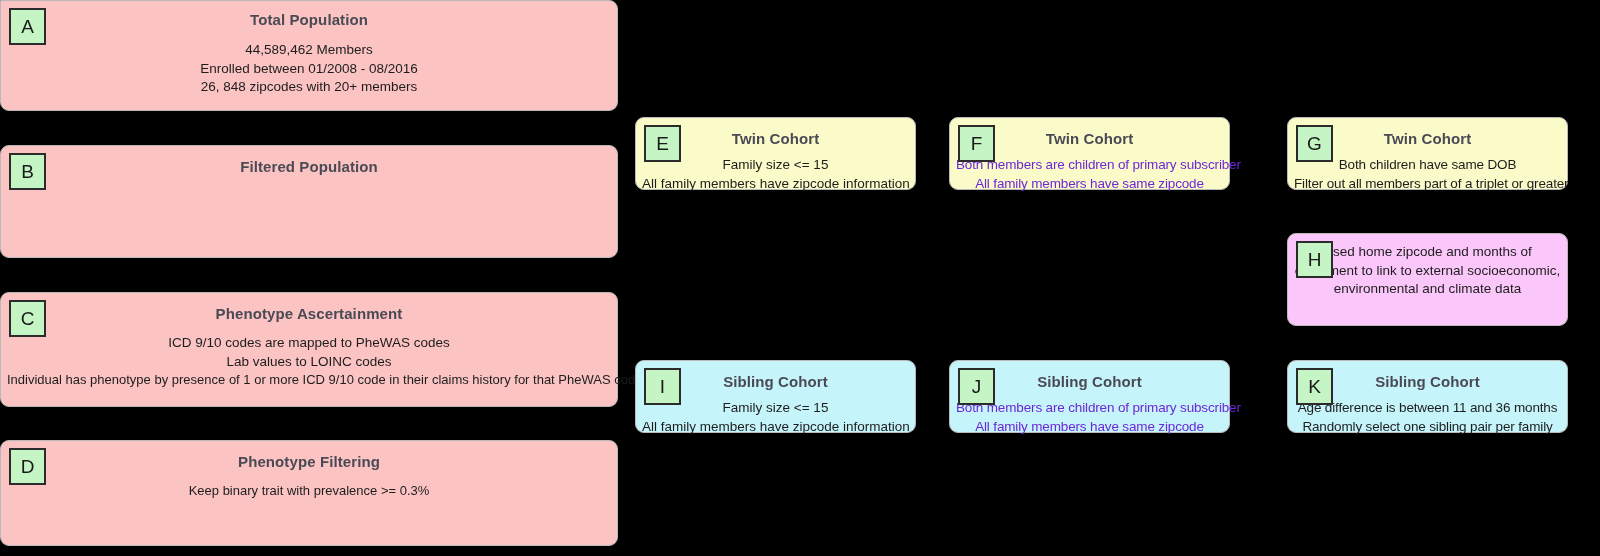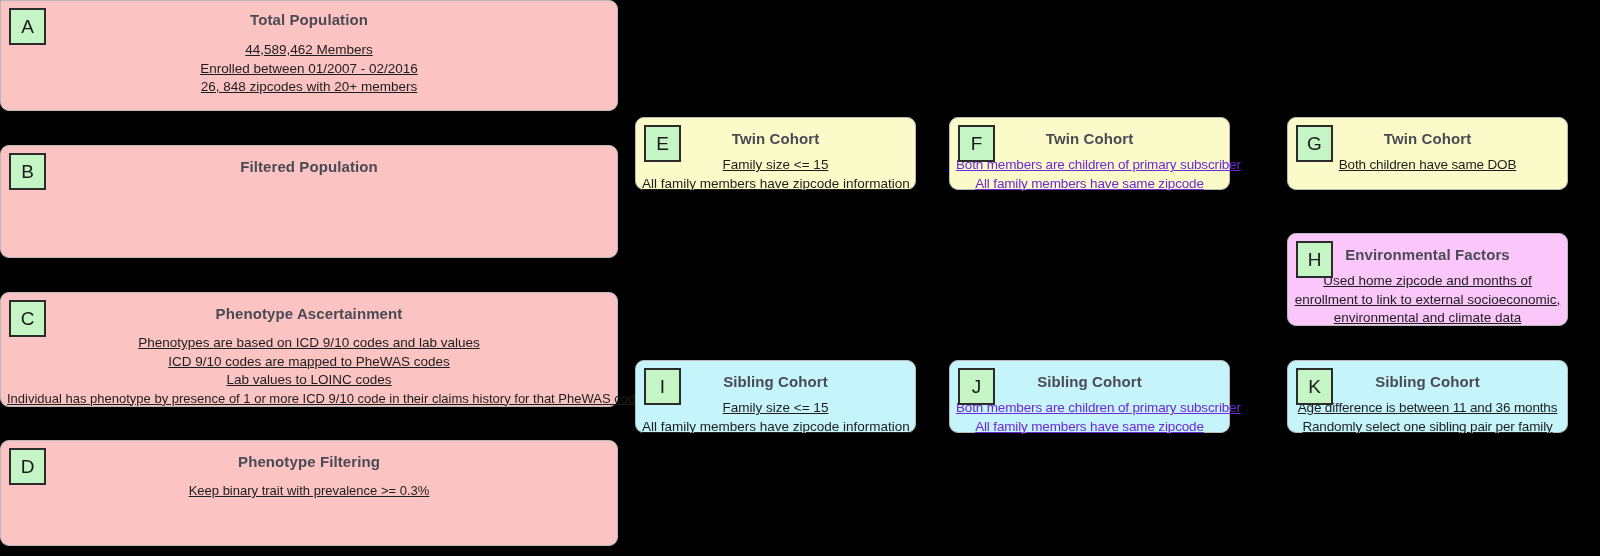--- a/index.html
+++ b/index.html
@@ -51,21 +51,20 @@
     color: #4a4a55;
     padding-top: 12px;
     letter-spacing: .1px;
   }
   .panel-body {
     text-align: center;
     font-size: 13.5px;
     color: #1d1d1d;
     line-height: 18.5px;
     padding: 0 6px;
-    text-decoration: underline;
   }
   .panel-body.muted { color: #6d28d9; }
   .panel-body .ln { display: block; white-space: nowrap; }
 
   
   #panel-a { left: 0px;   top: 0px;   width: 618px; height: 111px; border-top-left-radius:0; }
   #panel-a .panel-title { padding-top: 10px; }
   #panel-a .panel-body  { padding-top: 13px; }
 
   #panel-b { left: 0px;   top: 145px; width: 618px; height: 113px; }
@@ -99,35 +98,34 @@
 </head>
 <body>
 
 <div id="canvas">
 
   <div class="panel pink" id="panel-a">
     <div class="tag">A</div>
     <div class="panel-title">Total Population</div>
     <div class="panel-body">
       <span class="ln">44,589,462 Members</span>
-      <span class="ln">Enrolled between 01/2007 - 02/2016</span>
+      <span class="ln">Enrolled between 01/2008 - 08/2016</span>
       <span class="ln">26, 848 zipcodes with 20+ members</span>
     </div>
   </div>
 
   <div class="panel pink" id="panel-b">
     <div class="tag">B</div>
     <div class="panel-title">Filtered Population</div>
   </div>
 
   <div class="panel pink" id="panel-c">
     <div class="tag">C</div>
     <div class="panel-title">Phenotype Ascertainment</div>
     <div class="panel-body">
-      <span class="ln">Phenotypes are based on ICD 9/10 codes and lab values</span>
       <span class="ln">ICD 9/10 codes are mapped to PheWAS codes</span>
       <span class="ln">Lab values to LOINC codes</span>
       <span class="ln">Individual has phenotype by presence of 1 or more ICD 9/10 code in their claims history for that PheWAS code</span>
     </div>
   </div>
 
   <div class="panel pink" id="panel-d">
     <div class="tag">D</div>
     <div class="panel-title">Phenotype Filtering</div>
     <div class="panel-body">
@@ -151,26 +149,26 @@
       <span class="ln">Both members are children of primary subscriber</span>
       <span class="ln">All family members have same zipcode</span>
     </div>
   </div>
 
   <div class="panel yellow" id="panel-g">
     <div class="tag">G</div>
     <div class="panel-title">Twin Cohort</div>
     <div class="panel-body">
       <span class="ln">Both children have same DOB</span>
+      <span class="ln">Filter out all members part of a triplet or greater</span>
     </div>
   </div>
 
   <div class="panel violet" id="panel-h">
     <div class="tag">H</div>
-    <div class="panel-title">Environmental Factors</div>
     <div class="panel-body">
       <span class="ln">Used home zipcode and months of enrollment to link to external socioeconomic, environmental and climate data</span>
     </div>
   </div>
 
   <div class="panel cyan" id="panel-i">
     <div class="tag">I</div>
     <div class="panel-title">Sibling Cohort</div>
     <div class="panel-body">
       <span class="ln">Family size &lt;= 15</span>

